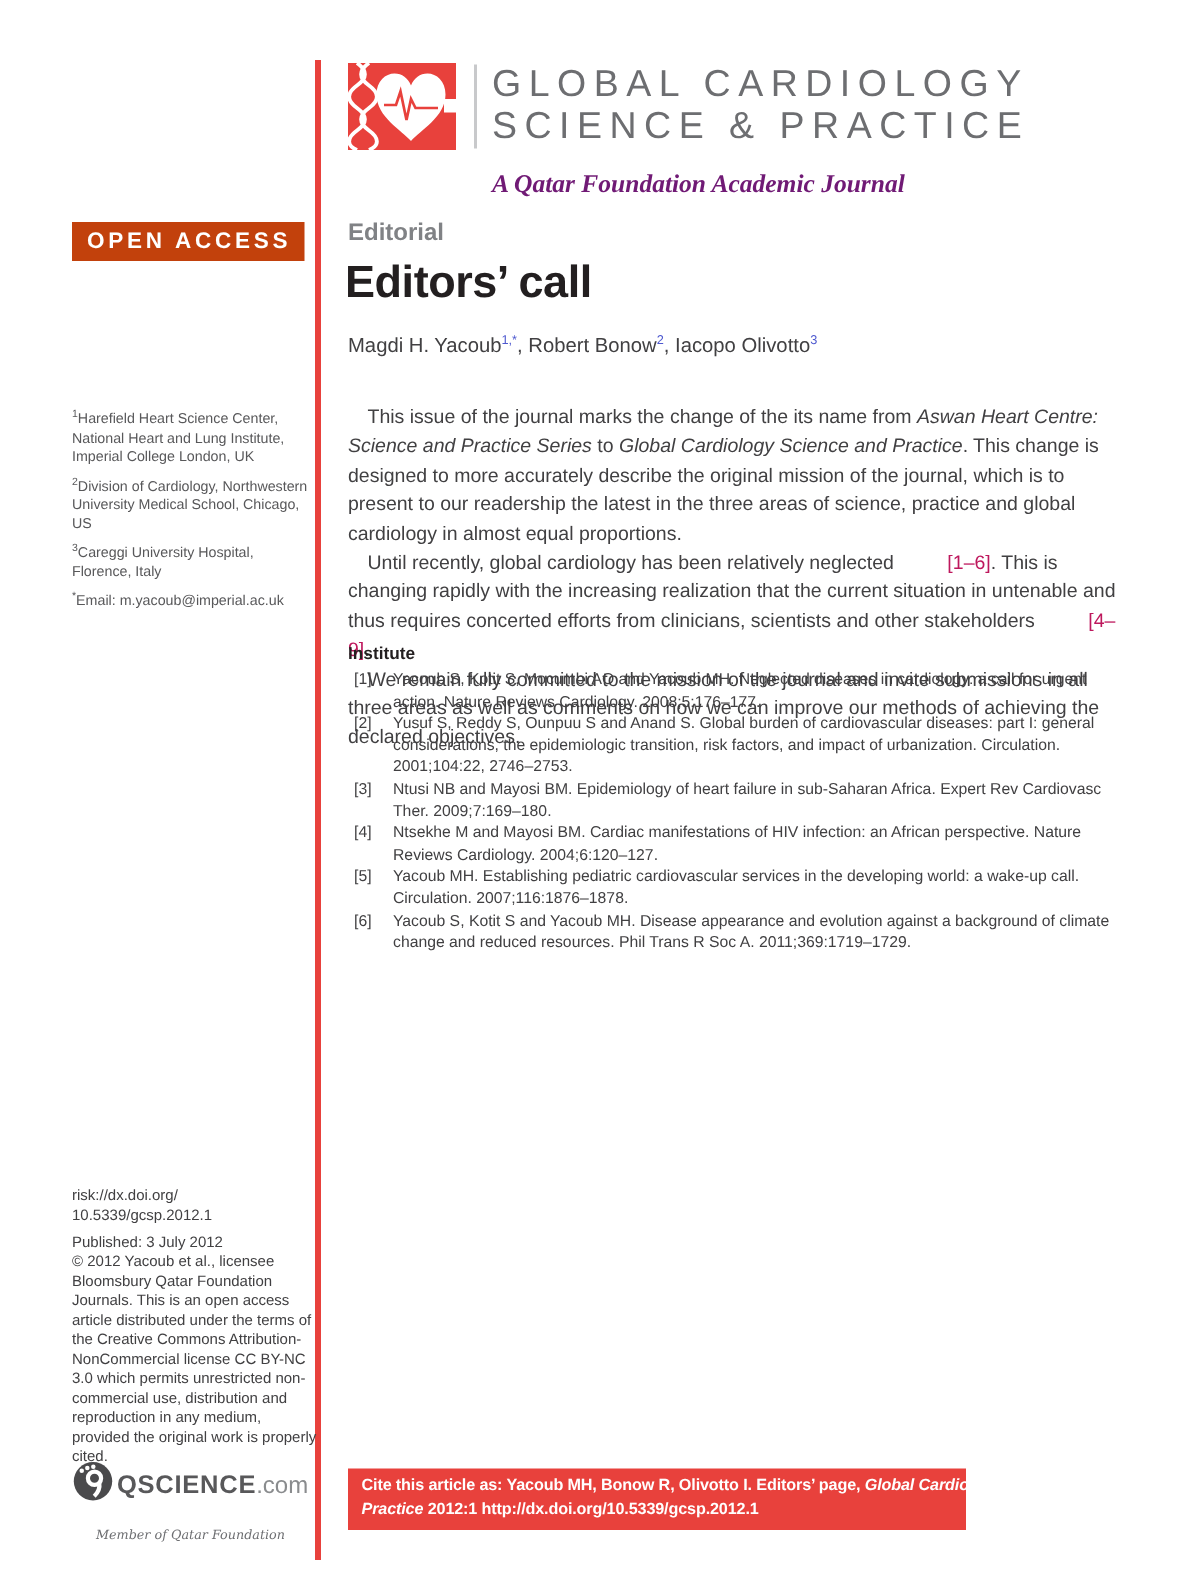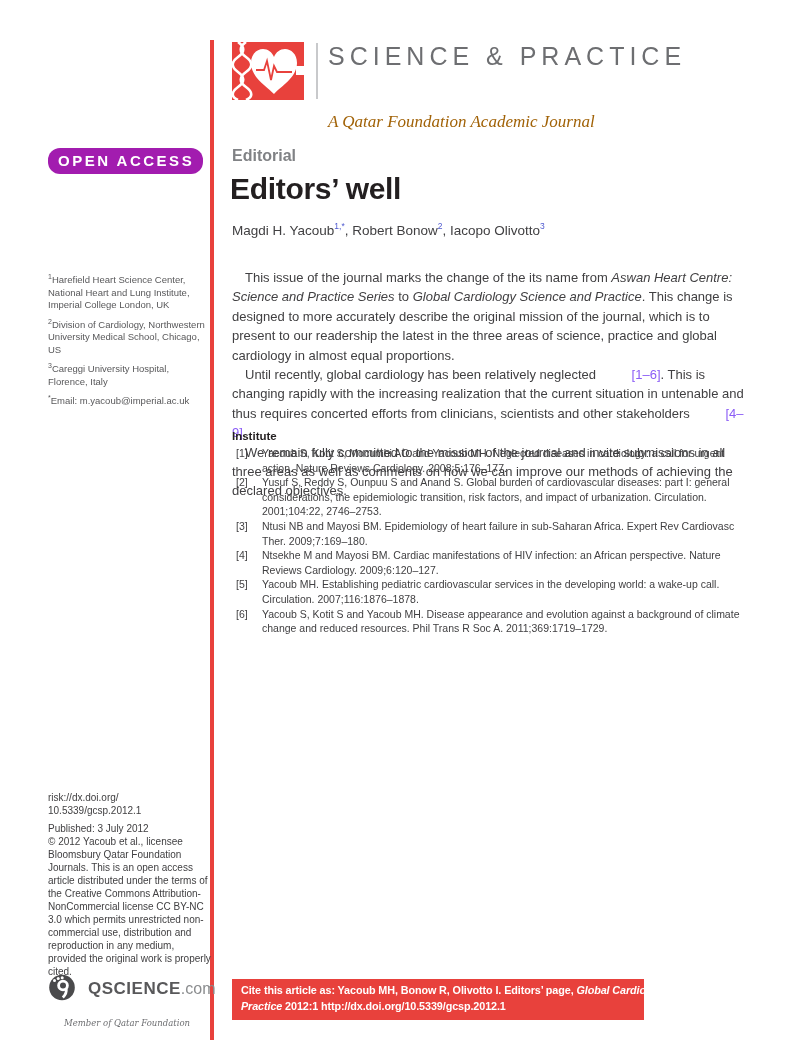--- a/index.html
+++ b/index.html
@@ -7,44 +7,44 @@
   .page { position:relative; width:793px; height:1057px; background:#ffffff; overflow:hidden; }
 
   .red-rule { position:absolute; left:210px; top:40px; width:4px; height:1000px; background:#E8413C; }
 
   
   .masthead { position:absolute; left:232px; top:42px; }
   .masthead-row { display:flex; align-items:flex-start; }
   .logo-icon { flex:0 0 auto; }
   .masthead-divider { width:2px; height:56px; background:#C8C9CB; margin:1px 10px 0 12px; }
   .journal-name { color:#6D6E71; font-size:25px; line-height:28px; letter-spacing:5px; white-space:nowrap; font-weight:400; }
-  .journal-tagline { margin:8px 0 0 96px; font-family:"Liberation Serif", serif; font-style:italic; font-size:17px; color:#a16207; white-space:nowrap; }
+  .journal-tagline { margin:8px 0 0 96px; font-family:"Liberation Serif", serif; font-style:italic; font-size:17px; color:#701a75; white-space:nowrap;font-weight:bold; }
 
   
-  .badge-open-access { position:absolute; left:48px; top:148px; background:#a21caf; color:#fff;
-      font-weight:bold; font-size:15px; letter-spacing:2.5px; padding:4px 9px 5px 10px; white-space:nowrap;border-radius:12px; }
+  .badge-open-access { position:absolute; left:48px; top:148px; background:#c2410c; color:#fff;
+      font-weight:bold; font-size:15px; letter-spacing:2.5px; padding:4px 9px 5px 10px; white-space:nowrap; }
   .affiliations { position:absolute; left:48px; top:271px; width:162px; color:#58585A; font-size:9.5px; line-height:12.5px; }
   .affiliations p { margin-bottom:4px; }
   .aff-sup { font-size:7px; vertical-align:super; }
   .doi-block { position:absolute; left:48px; top:791px; width:172px; color:#414042; font-size:10px; line-height:13px; }
   .pub-block { position:absolute; left:48px; top:822px; width:164px; color:#414042; font-size:10px; line-height:13px; }
   .qscience { position:absolute; left:46px; top:972px; width:162px; }
-  .qscience-row { display:flex; align-items:center; gap:12px; }
+  .qscience-row { display:flex; align-items:center; gap:2px; }
   .qscience-brand { font-weight:bold; font-size:17px; color:#58585A; letter-spacing:0.5px; }
   .qscience-domain { font-size:16px; color:#8A8C8E; }
   .qscience-tagline { text-align:center; font-family:"DejaVu Serif", serif; font-style:italic; font-size:8.5px; color:#6D6E71; margin-top:12px; }
 
   
   .kicker { position:absolute; left:232px; top:147px; color:#808285; font-weight:bold; font-size:16px; }
   .article-title { position:absolute; left:230px; top:172px; color:#231F20; font-weight:bold; font-size:30px; line-height:1.1; letter-spacing:-0.3px; }
   .authors { position:absolute; left:232px; top:221px; color:#414042; font-size:13.5px; }
   .auth-sup { font-size:8.5px; vertical-align:super; color:#4D58CF; }
   .body-text { position:absolute; left:232px; top:268px; width:516px; color:#414042; font-size:13px; line-height:19.4px; }
   .body-text p { text-indent:13px; }
-  .cite-link { color:#8b5cf6;padding-left:32px; }
+  .cite-link { color:#be185d;padding-left:32px; }
   .references { position:absolute; left:232px; top:430px; width:518px; color:#414042; }
   .ref-heading { font-size:11.5px; font-weight:bold; color:#231F20; margin-bottom:4px; }
   .ref-item { display:grid; grid-template-columns:20px 1fr; column-gap:6px; font-size:10.5px; line-height:14.6px; margin-left:4px; }
 
   .citation-bar { position:absolute; left:232px; top:979px; width:412px; background:#E8413C; color:#fff;
       font-weight:bold; font-size:10.8px; letter-spacing:-0.1px; line-height:15.5px; padding:4px 9px 6px 9px; overflow:hidden; }
   .citation-line { white-space:nowrap; }
 </style>
 </head>
 <body>
@@ -62,30 +62,31 @@
             <path d="M6,0 C13,5 13,10 6,15 C-1,20 -1,25 6,30 C13,35 13,40 6,45 C-1,50 -1,55 6,58"></path>
             <path d="M14,0 C7,5 7,10 14,15 C21,20 21,25 14,30 C7,35 7,40 14,45 C21,50 21,55 14,58"></path>
           </g>
           <path fill="#ffffff" d="M42,52 C36,45 19,36 19,21 C19,12 25,7 31,7 C36,7 40,10 42,15 C44,10 48,7 53,7 C59,7 65,12 65,21 C65,36 48,45 42,52 Z"></path>
           <rect x="64" y="24" width="8" height="9" fill="#ffffff"></rect>
           <polyline fill="none" stroke="#E8413C" stroke-width="1.8" points="24,28 32,28 35,19 39,38 42,24 45,30 60,30"></polyline>
         </svg>
       </span>
       <span class="masthead-divider"></span>
       <div class="journal-name">
+        <div>GLOBAL CARDIOLOGY</div>
         <div>SCIENCE &amp; PRACTICE</div>
       </div>
     </div>
     <div class="journal-tagline">A Qatar Foundation Academic Journal</div>
   </div>
 
   <div class="badge-open-access">OPEN ACCESS</div>
 
   <div class="kicker">Editorial</div>
-  <h1 class="article-title">Editors’ well</h1>
+  <h1 class="article-title">Editors’ call</h1>
   <div class="authors">
     <span>Magdi H. Yacoub</span><sup class="auth-sup">1,*</sup><span>, </span><span>Robert Bonow</span><sup class="auth-sup">2</sup><span>, </span><span>Iacopo Olivotto</span><sup class="auth-sup">3</sup>
   </div>
 
   <div class="affiliations">
     <p><sup class="aff-sup">1</sup><span>Harefield Heart Science Center, National Heart and Lung Institute, Imperial College London, UK</span></p>
     <p><sup class="aff-sup">2</sup><span>Division of Cardiology, Northwestern University Medical School, Chicago, US</span></p>
     <p><sup class="aff-sup">3</sup><span>Careggi University Hospital, Florence, Italy</span></p>
     <p><sup class="aff-sup">*</sup><span>Email: m.yacoub@imperial.ac.uk</span></p>
   </div>
@@ -105,21 +106,21 @@
     <div class="ref-item">
         <span>[2]</span>
         <span>Yusuf S, Reddy S, Ounpuu S and Anand S. Global burden of cardiovascular diseases: part I: general considerations, the epidemiologic transition, risk factors, and impact of urbanization. Circulation. 2001;104:22, 2746–2753.</span>
       </div>
     <div class="ref-item">
         <span>[3]</span>
         <span>Ntusi NB and Mayosi BM. Epidemiology of heart failure in sub-Saharan Africa. Expert Rev Cardiovasc Ther. 2009;7:169–180.</span>
       </div>
     <div class="ref-item">
         <span>[4]</span>
-        <span>Ntsekhe M and Mayosi BM. Cardiac manifestations of HIV infection: an African perspective. Nature Reviews Cardiology. 2009;6:120–127.</span>
+        <span>Ntsekhe M and Mayosi BM. Cardiac manifestations of HIV infection: an African perspective. Nature Reviews Cardiology. 2004;6:120–127.</span>
       </div>
     <div class="ref-item">
         <span>[5]</span>
         <span>Yacoub MH. Establishing pediatric cardiovascular services in the developing world: a wake-up call. Circulation. 2007;116:1876–1878.</span>
       </div>
     <div class="ref-item">
         <span>[6]</span>
         <span>Yacoub S, Kotit S and Yacoub MH. Disease appearance and evolution against a background of climate change and reduced resources. Phil Trans R Soc A. 2011;369:1719–1729.</span>
       </div>
   </div>

